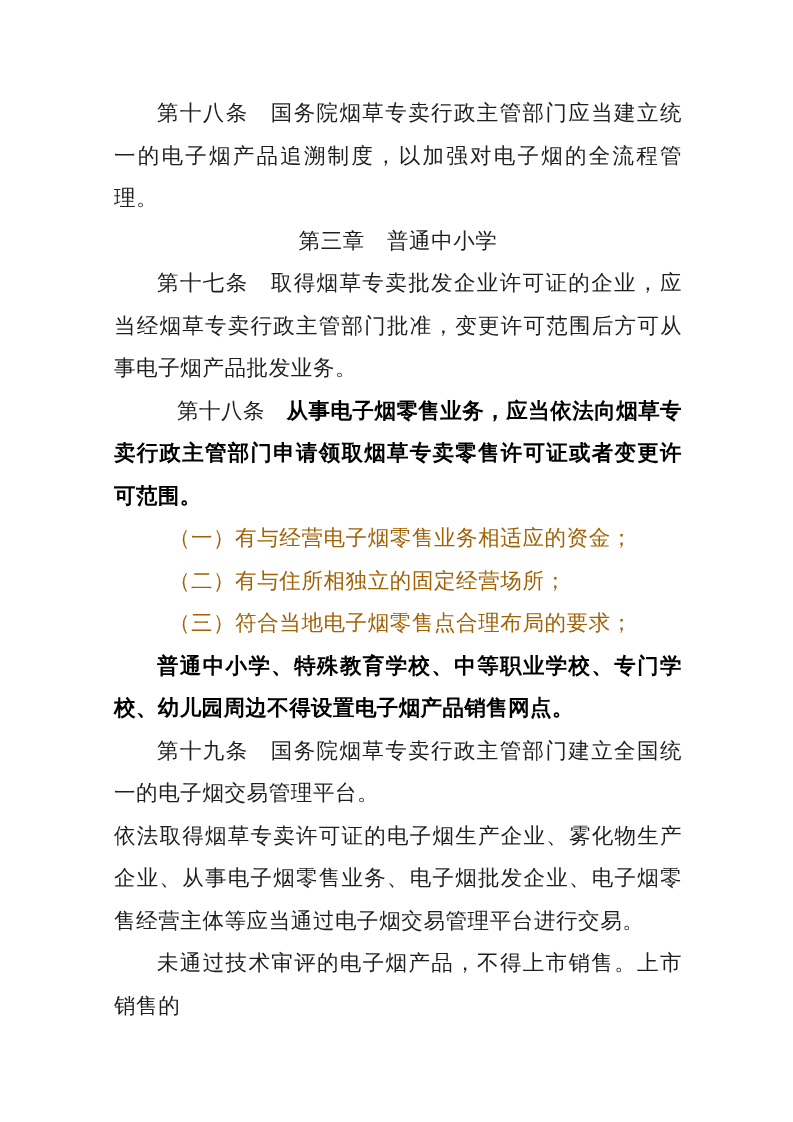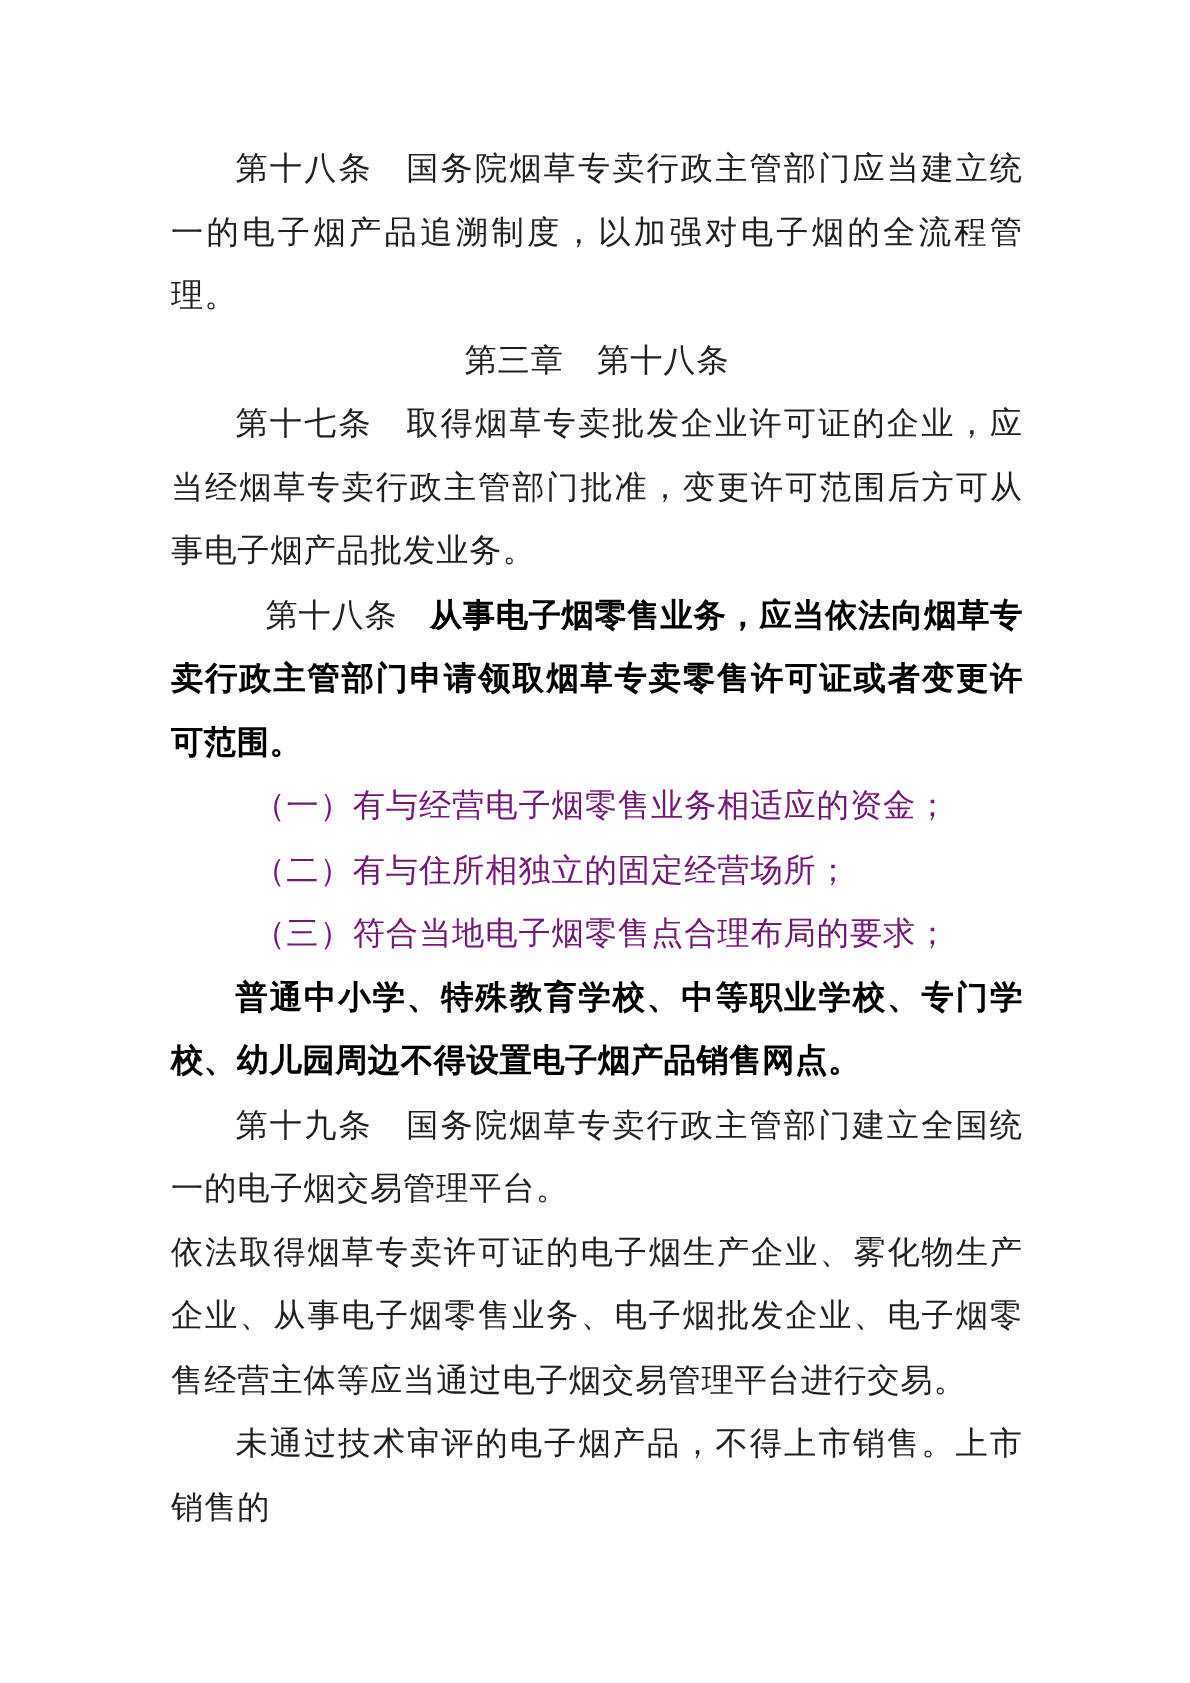--- a/index.html
+++ b/index.html
@@ -78,37 +78,37 @@
     padding: 0;
     list-style: none;
   }
   .list-item {
     font-size: 21.5px;
     line-height: 42.5px;
     letter-spacing: 0.6px;
     margin: 0;
     padding-left: 2.55em;
     text-align: left;
-    color: #701a75;
+    color: #a16207;
     font-weight: 400;
   }
   .wide-space {
     display: inline-block;
     width: 1em;
   }
 </style>
 </head>
 <body>
 
 <div class="page">
   <div class="content">
 
     <p class="para indent"><span>第十八条</span><span class="wide-space"></span><span>国务院烟草专卖行政主管部门应当建立统一的电子烟产品追溯制度，以加强对电子烟的全流程管理。</span></p>
 
-    <p class="chapter-heading">第三章　第十八条</p>
+    <p class="chapter-heading">第三章　普通中小学</p>
 
     <p class="para indent"><span>第十七条</span><span class="wide-space"></span><span>取得烟草专卖批发企业许可证的企业，应当经烟草专卖行政主管部门批准，变更许可范围后方可从事电子烟产品批发业务。</span></p>
 
     <p class="para-bold"><span class="article-no-light">第十八条</span><span class="wide-space"></span><span>从事电子烟零售业务，应当依法向烟草专卖行政主管部门申请领取烟草专卖零售许可证或者变更许可范围。</span></p>
 
 
     <ul class="list">
       <li class="list-item">（一）有与经营电子烟零售业务相适应的资金；</li>
       <li class="list-item">（二）有与住所相独立的固定经营场所；</li>
       <li class="list-item">（三）符合当地电子烟零售点合理布局的要求；</li>

